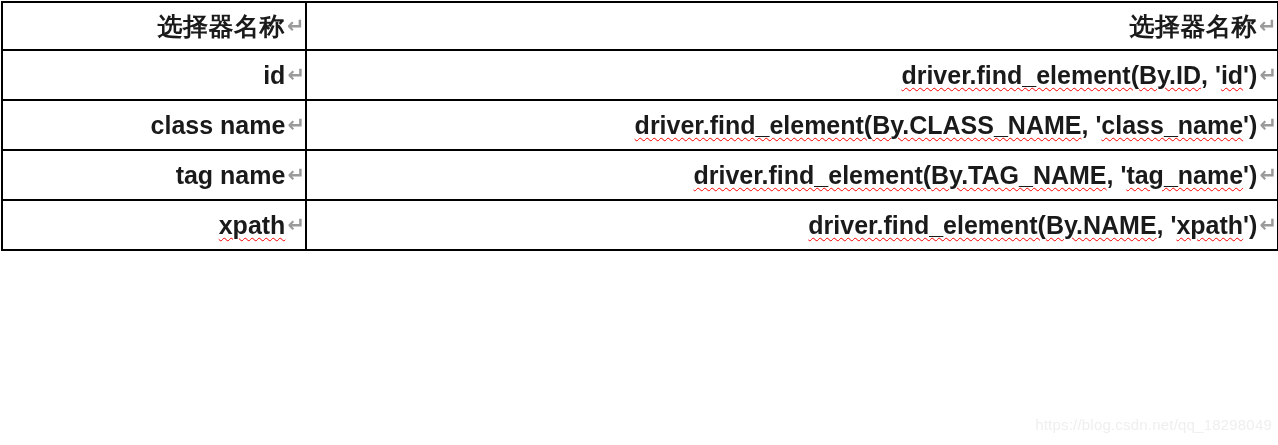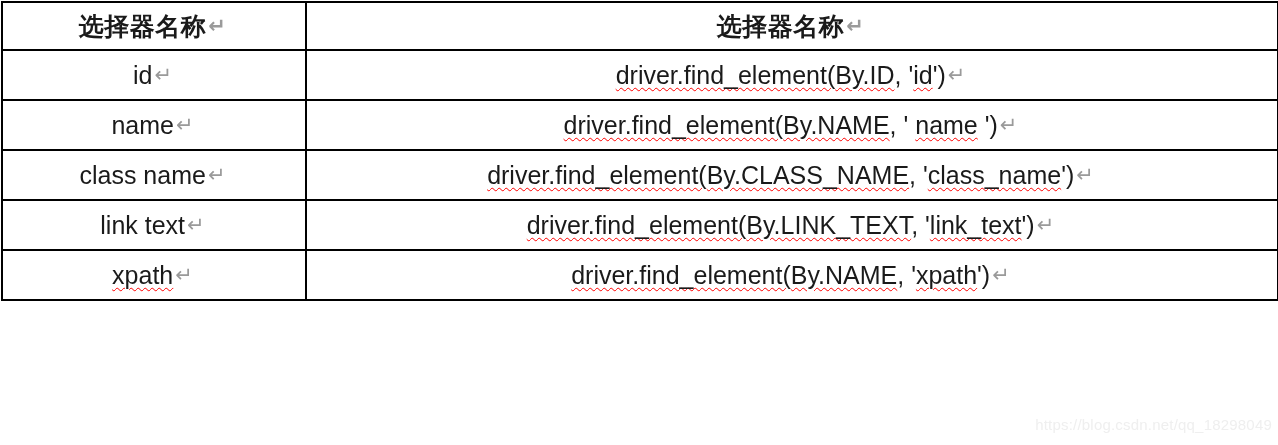--- a/index.html
+++ b/index.html
@@ -22,40 +22,40 @@
     margin-left: 1px;
     margin-top: 1px;
   }
 
   #selector-table col.col-name { width: 304px; }
   #selector-table col.col-usage { width: 972px; }
 
   #selector-table td,
   #selector-table th {
     border: 2px solid #000000;
-    padding: 0 15px 0 12px;
+    padding: 0 0 0 12px;
     height: 48px;
     vertical-align: middle;
-    text-align: center;
+    text-align: right;
     white-space: nowrap;
     overflow: hidden;
     color: #1a1a1a;
     margin-left: 34px;
   }
 
   #selector-table thead th {
     font-size: 25px;
     font-weight: bold;
     letter-spacing: 0.5px;
     height: 46px;
   }
 
   #selector-table tbody td {
     font-size: 25px;
-    font-weight: normal;
+    font-weight: bold;
   }
 
   
   .pilcrow {
     color: #9a9a9a;
     font-size: 21px;
     margin-left: 2px;
     position: relative;
     top: -2px;
     font-family: "DejaVu Sans", sans-serif;
@@ -108,30 +108,26 @@
         <span class="cell-inner">选择器名称</span><span class="pilcrow">↵</span>
       </th>
     </tr>
   </thead>
   <tbody>
       <tr>
         <td><span class="cell-inner">id</span><span class="pilcrow">↵</span></td>
         <td><span class="cell-inner"><span class="sq">driver.find_element(</span><span class="sq">By.ID</span><span>, '</span><span class="sq">id</span><span>')</span></span><span class="pilcrow">↵</span></td>
       </tr>
       <tr>
-        <td><span class="cell-inner">name</span><span class="pilcrow">↵</span></td>
-        <td><span class="cell-inner"><span class="sq">driver.find_element(</span><span class="sq">By.NAME</span><span>, ' </span><span class="sq">name</span><span> ')</span></span><span class="pilcrow">↵</span></td>
-      </tr>
-      <tr>
         <td><span class="cell-inner">class name</span><span class="pilcrow">↵</span></td>
         <td><span class="cell-inner"><span class="sq">driver.find_element(</span><span class="sq">By.CLASS_NAME</span><span>, '</span><span class="sq">class_name</span><span>')</span></span><span class="pilcrow">↵</span></td>
       </tr>
       <tr>
-        <td><span class="cell-inner">link text</span><span class="pilcrow">↵</span></td>
-        <td><span class="cell-inner"><span class="sq">driver.find_element(</span><span class="sq">By.LINK_TEXT</span><span>, '</span><span class="sq">link_text</span><span>')</span></span><span class="pilcrow">↵</span></td>
+        <td><span class="cell-inner">tag name</span><span class="pilcrow">↵</span></td>
+        <td><span class="cell-inner"><span class="sq">driver.find_element(</span><span class="sq">By.TAG_NAME</span><span>, '</span><span class="sq">tag_name</span><span>')</span></span><span class="pilcrow">↵</span></td>
       </tr>
       <tr>
         <td><span class="cell-inner"><span class="sq">xpath</span><span></span></span><span class="pilcrow">↵</span></td>
         <td><span class="cell-inner"><span class="sq">driver.find_element(</span><span class="sq">By.NAME</span><span>, '</span><span class="sq">xpath</span><span>')</span></span><span class="pilcrow">↵</span></td>
       </tr>
     </tbody>
 </table>
 
 <div id="watermark">https://blog.csdn.net/qq_18298049</div>
 

